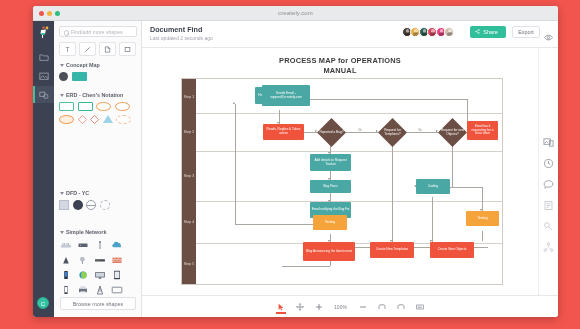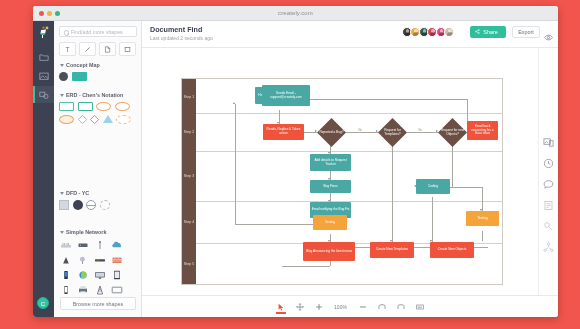--- a/index.html
+++ b/index.html
@@ -538,20 +538,22 @@
           <circle cx="6" cy="2.2" r="1.3"></circle>
           <circle cx="2.4" cy="9" r="1.3"></circle>
           <circle cx="9.6" cy="9" r="1.3"></circle>
           <path d="M6 3.5v2M5.2 6.4L3.1 8M6.8 6.4L8.9 8"></path>
         </svg>
     </div>
   </div>
 
   <div id="canvas">
     <div id="chart-title">
+      <div>PROCESS MAP for  OPERATIONS</div>
+      <div>MANUAL</div>
     </div>
 
     <div id="frame">
       <div id="lane-col"></div>
 
       <div class="lane-line" style="top:34px"></div>
       <div class="lane-line" style="top:72px"></div>
       <div class="lane-line" style="top:122px"></div>
       <div class="lane-line" style="top:164px"></div>
 

